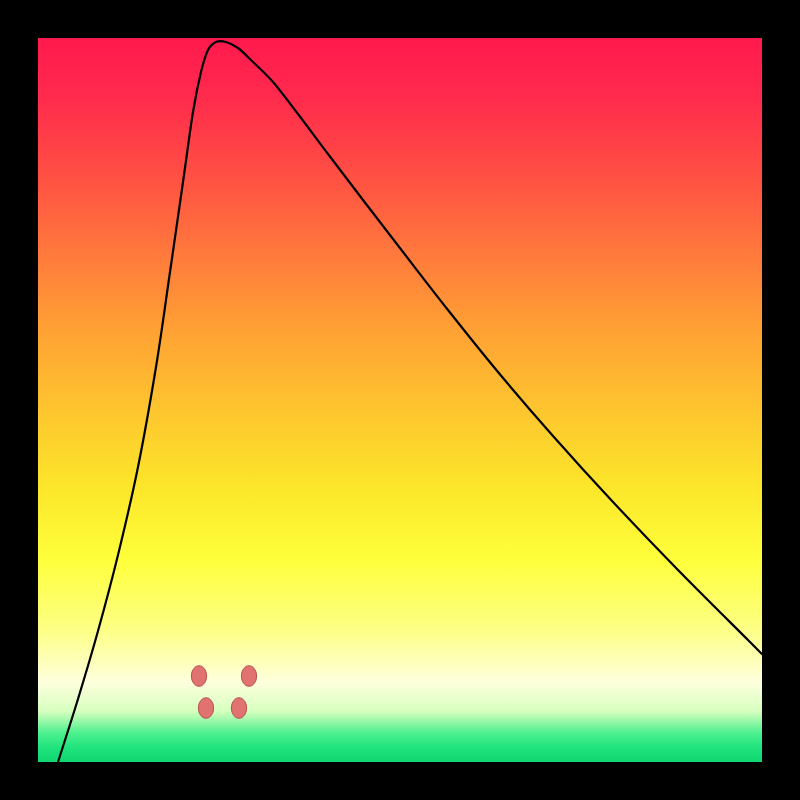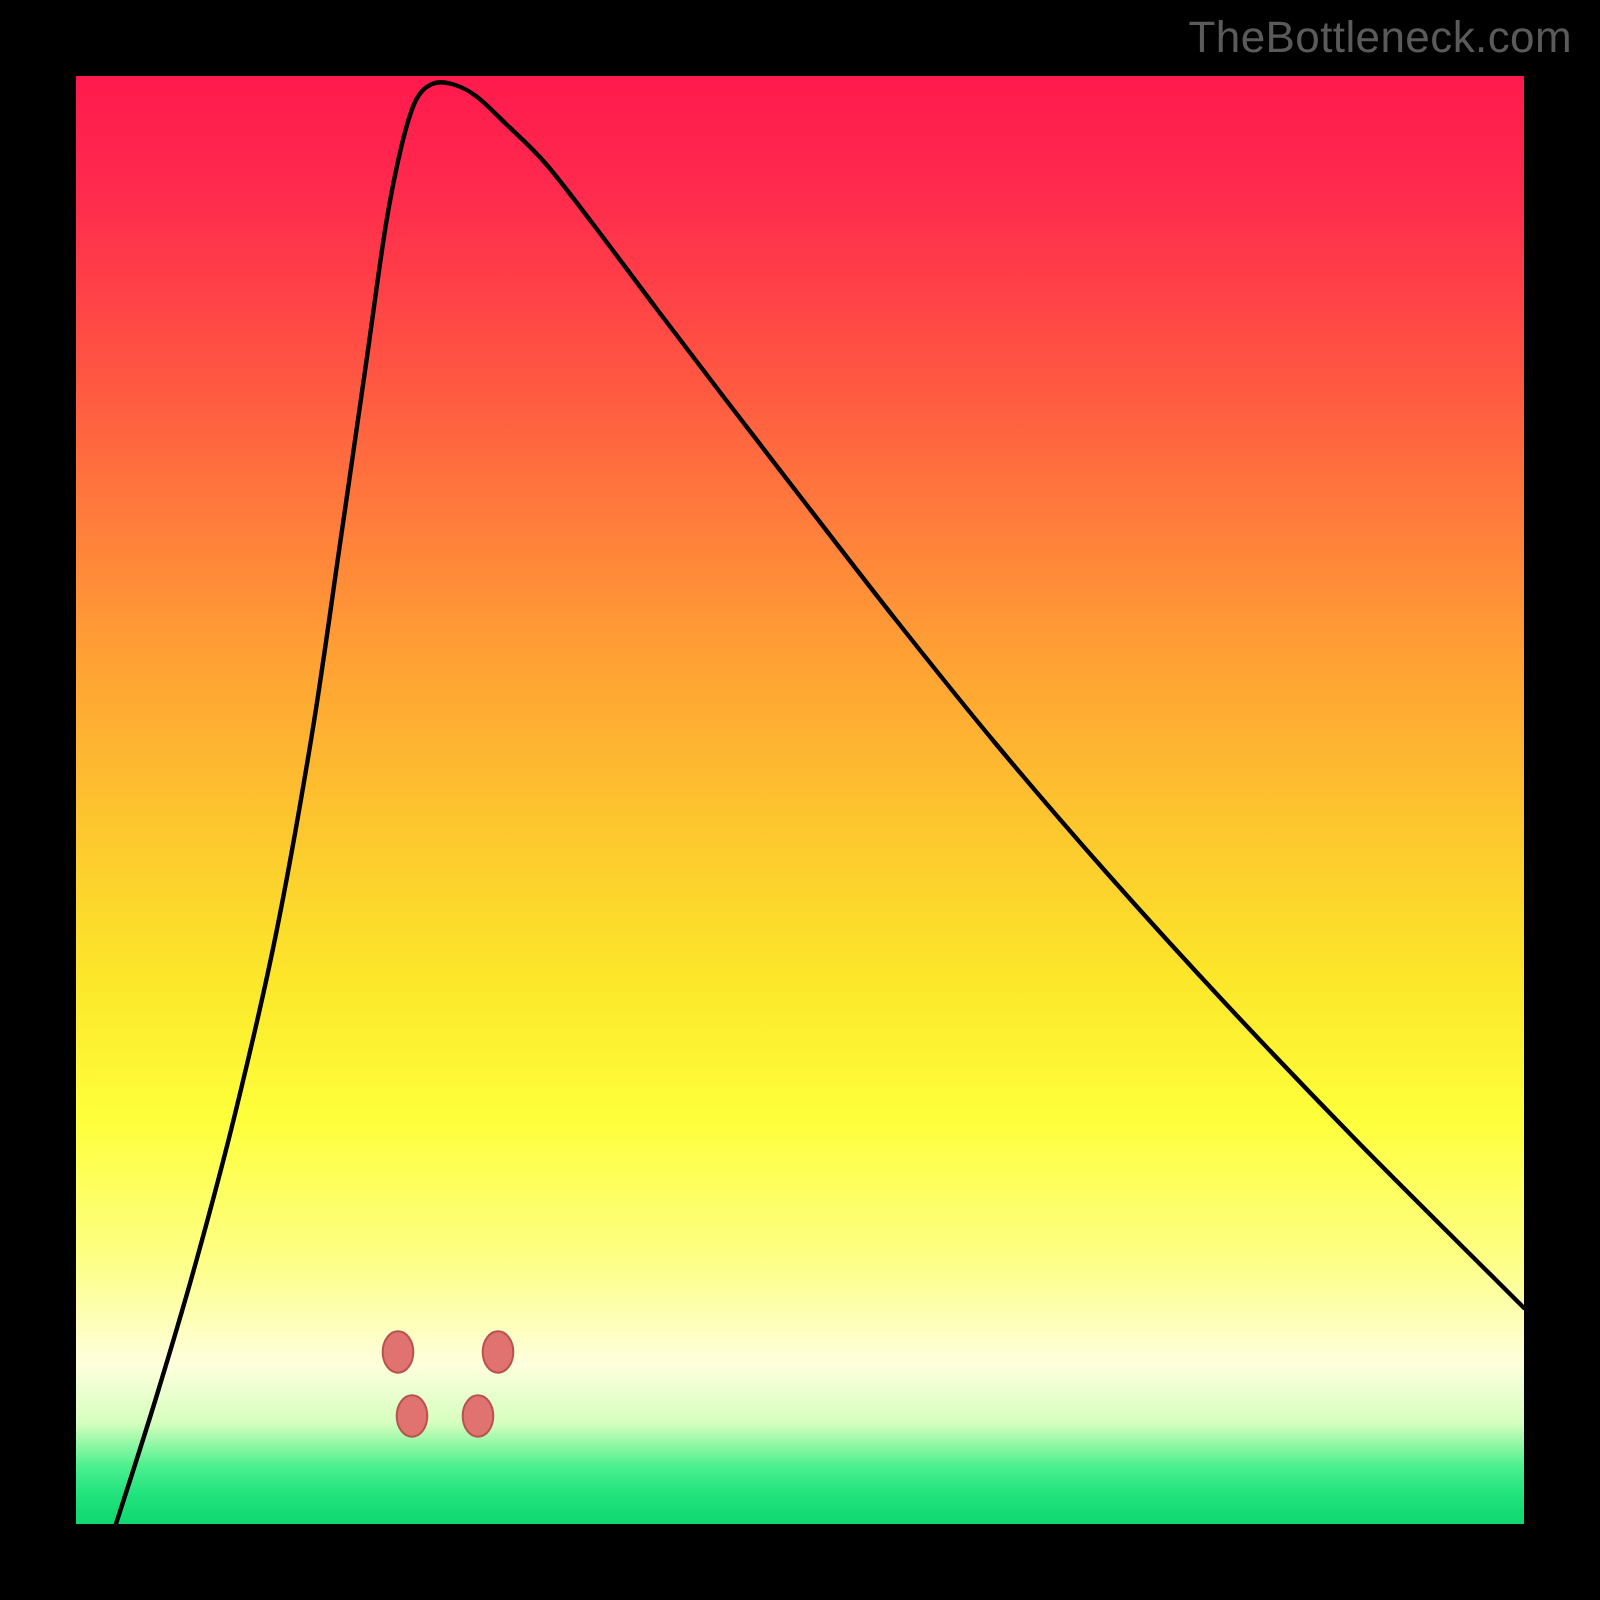--- a/index.html
+++ b/index.html
@@ -57,21 +57,20 @@
     position: absolute;
     inset: 0;
     width: 724px;
     height: 724px;
   }
 </style>
 </head>
 <body>
 
 <div class="frame">
-  <div class="watermark">TheBottleneck.com</div>
 
   <div class="plot">
     <svg class="curve" viewBox="0 0 724 724" preserveAspectRatio="none">
       <path id="curve-path" fill="none" stroke-width="2.2" stroke-linecap="round" stroke-linejoin="round" d="M 20 724 C 23.333333333333332 713.5, 33.333333333333336 682.8333333333334, 40 661 C 46.666666666666664 639.1666666666666, 53.333333333333336 617, 60 593 C 66.66666666666667 569, 73.33333333333333 544.3333333333334, 80 517 C 86.66666666666667 489.6666666666667, 93.66666666666667 460.3333333333333, 100 429 C 106.33333333333333 397.6666666666667, 112.66666666666667 361.5, 118 329 C 123.33333333333333 296.5, 127.5 264.8333333333333, 132 234 C 136.5 203.16666666666666, 141.16666666666666 170.66666666666666, 145 144 C 148.83333333333334 117.33333333333333, 152 92.33333333333333, 155 74 C 158 55.66666666666667, 160.5 44.333333333333336, 163 34 C 165.5 23.666666666666664, 167.5 17, 170 12 C 172.5 7, 175 5.333333333333333, 178 4 C 181 2.666666666666667, 184.33333333333334 3, 188 4 C 191.66666666666666 5, 195.5 6.666666666666666, 200 10 C 204.5 13.333333333333334, 209.16666666666666 18.333333333333332, 215 24 C 220.83333333333334 29.666666666666668, 227.5 35.333333333333336, 235 44 C 242.5 52.666666666666664, 250.83333333333334 64, 260 76 C 269.1666666666667 88, 279.1666666666667 101.66666666666667, 290 116 C 300.8333333333333 130.33333333333334, 312.5 145.66666666666666, 325 162 C 337.5 178.33333333333334, 350.8333333333333 195.66666666666666, 365 214 C 379.1666666666667 232.33333333333334, 394.1666666666667 252, 410 272 C 425.8333333333333 292, 442.5 313, 460 334 C 477.5 355, 495.8333333333333 376.3333333333333, 515 398 C 534.1666666666666 419.6666666666667, 554.1666666666666 441.6666666666667, 575 464 C 595.8333333333334 486.3333333333333, 617.5 509, 640 532 C 662.5 555, 696 588, 710 602 C 724 616, 721.6666666666666 613.6666666666666, 724 616" stroke="#000000"></path>
       <g id="markers">
           <ellipse cx="161" cy="638" rx="7.6499999999999995" ry="10.35" fill="#e07270" stroke="#b85250" stroke-width="1"></ellipse>
           <ellipse cx="211" cy="638" rx="7.6499999999999995" ry="10.35" fill="#e07270" stroke="#b85250" stroke-width="1"></ellipse>
           <ellipse cx="168" cy="670" rx="7.6499999999999995" ry="10.35" fill="#e07270" stroke="#b85250" stroke-width="1"></ellipse>
           <ellipse cx="201" cy="670" rx="7.6499999999999995" ry="10.35" fill="#e07270" stroke="#b85250" stroke-width="1"></ellipse>
         </g>

